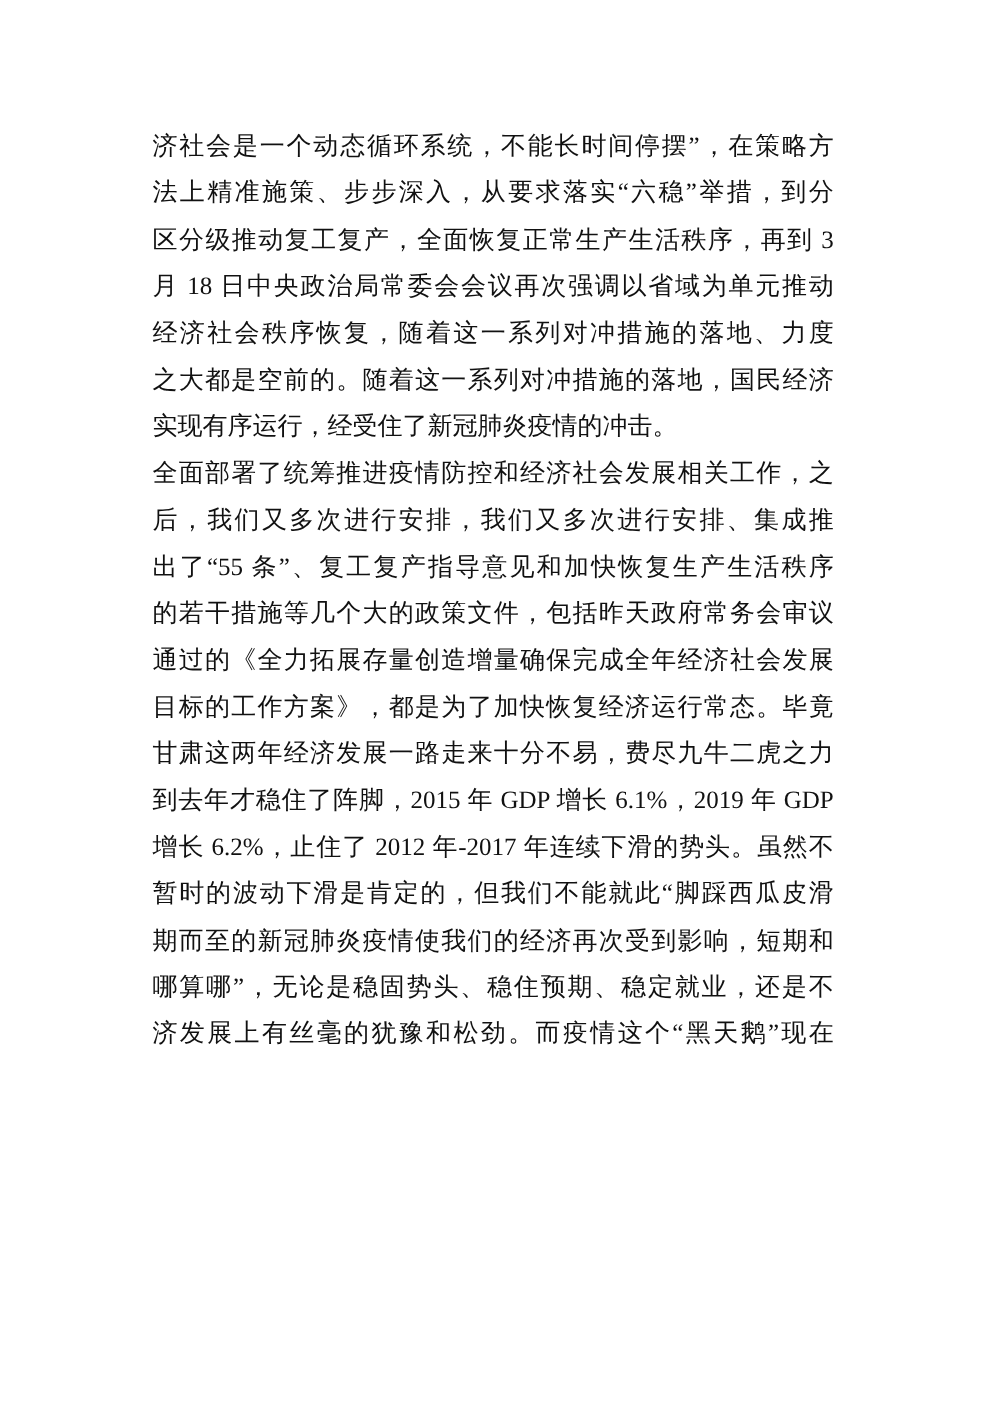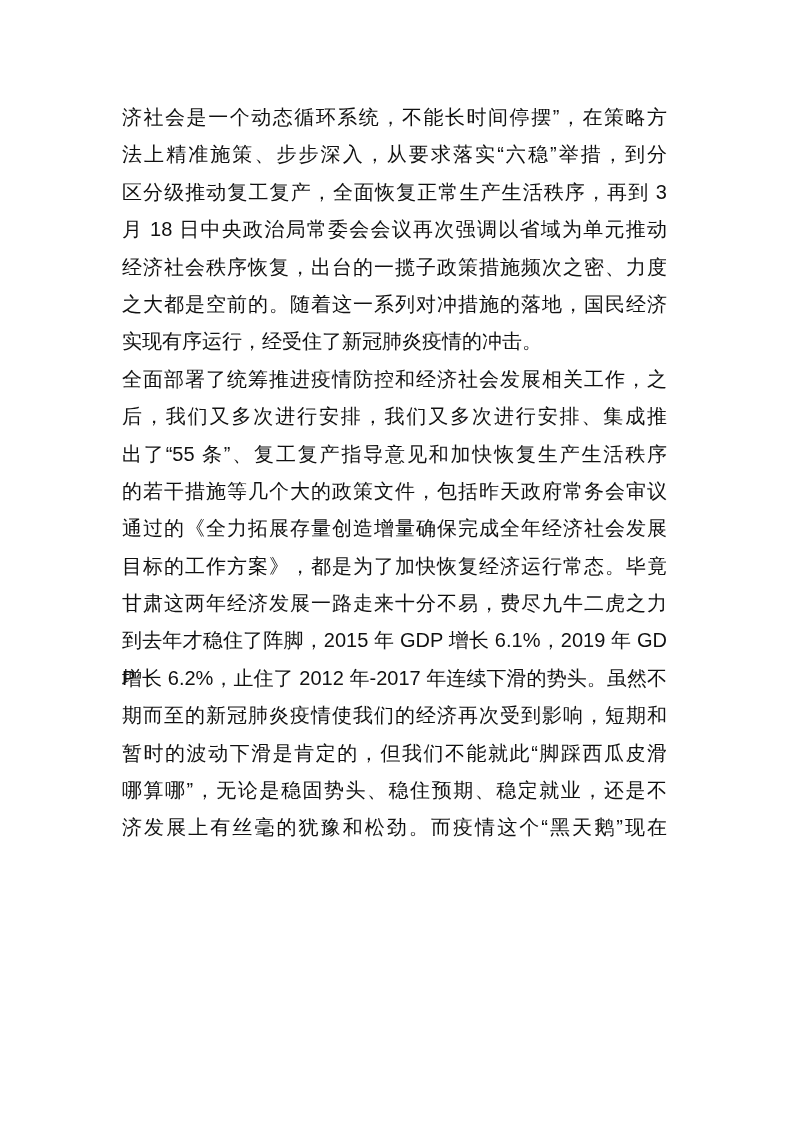--- a/index.html
+++ b/index.html
@@ -19,21 +19,21 @@
       top: 0;
       width: 793px;
       height: 1122px;
       background: #ffffff;
     }
     .text-block {
       position: absolute;
       left: 122px;
       top: 99px;
       width: 545px;
-      font-family: Liberation Sans, sans-serif;
+      font-family: Liberation Serif, serif;
       font-size: 20px;
       color: #111111;
     }
     .line {
       height: 37.4px;
       line-height: 37.4px;
       white-space: nowrap;
       overflow: visible;
       box-sizing: border-box;
     }
@@ -55,35 +55,35 @@
 <body>
 
 <div class="page">
   <div class="text-block">
 
     <div class="paragraph">
       <div class="line justify">济社会是一个动态循环系统，不能长时间停摆”，在策略方</div>
       <div class="line justify">法上精准施策、步步深入，从要求落实“六稳”举措，到分</div>
       <div class="line justify">区分级推动复工复产，全面恢复正常生产生活秩序，再到 3</div>
       <div class="line justify">月 18 日中央政治局常委会会议再次强调以省域为单元推动</div>
-      <div class="line justify">经济社会秩序恢复，出台的一揽子政策措施频次之密、力度</div>
+      <div class="line justify">经济社会秩序恢复，随着这一系列对冲措施的落地、力度</div>
       <div class="line justify">之大都是空前的。随着这一系列对冲措施的落地，国民经济</div>
       <div class="line last">实现有序运行，经受住了新冠肺炎疫情的冲击。</div>
     </div>
 
     <div class="paragraph">
       <div class="line justify">全面部署了统筹推进疫情防控和经济社会发展相关工作，之</div>
       <div class="line justify">后，我们又多次进行安排，我们又多次进行安排、集成推</div>
       <div class="line justify">出了“55 条”、复工复产指导意见和加快恢复生产生活秩序</div>
       <div class="line justify">的若干措施等几个大的政策文件，包括昨天政府常务会审议</div>
       <div class="line justify">通过的《全力拓展存量创造增量确保完成全年经济社会发展</div>
       <div class="line justify">目标的工作方案》，都是为了加快恢复经济运行常态。毕竟</div>
       <div class="line justify">甘肃这两年经济发展一路走来十分不易，费尽九牛二虎之力</div>
       <div class="line justify">到去年才稳住了阵脚，2015 年 GDP 增长 6.1%，2019 年 GDP</div>
       <div class="line justify">增长 6.2%，止住了 2012 年-2017 年连续下滑的势头。虽然不</div>
+      <div class="line justify">暂时的波动下滑是肯定的，但我们不能就此“脚踩西瓜皮滑</div>
       <div class="line justify">期而至的新冠肺炎疫情使我们的经济再次受到影响，短期和</div>
-      <div class="line justify">暂时的波动下滑是肯定的，但我们不能就此“脚踩西瓜皮滑</div>
       <div class="line justify">哪算哪”，无论是稳固势头、稳住预期、稳定就业，还是不</div>
       <div class="line justify">济发展上有丝毫的犹豫和松劲。而疫情这个“黑天鹅”现在</div>
     </div>
 
   </div>
 </div>
 
 </body></html>

